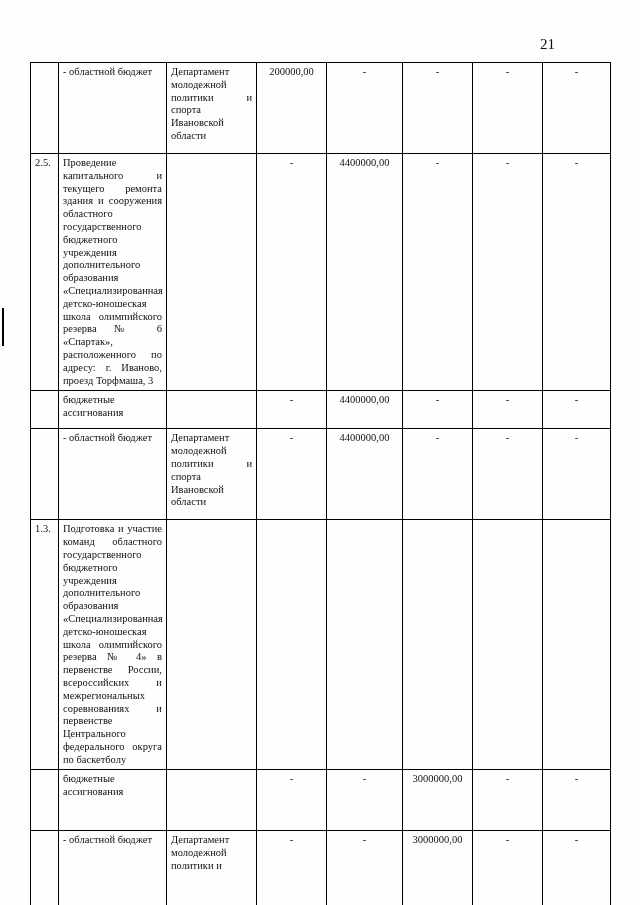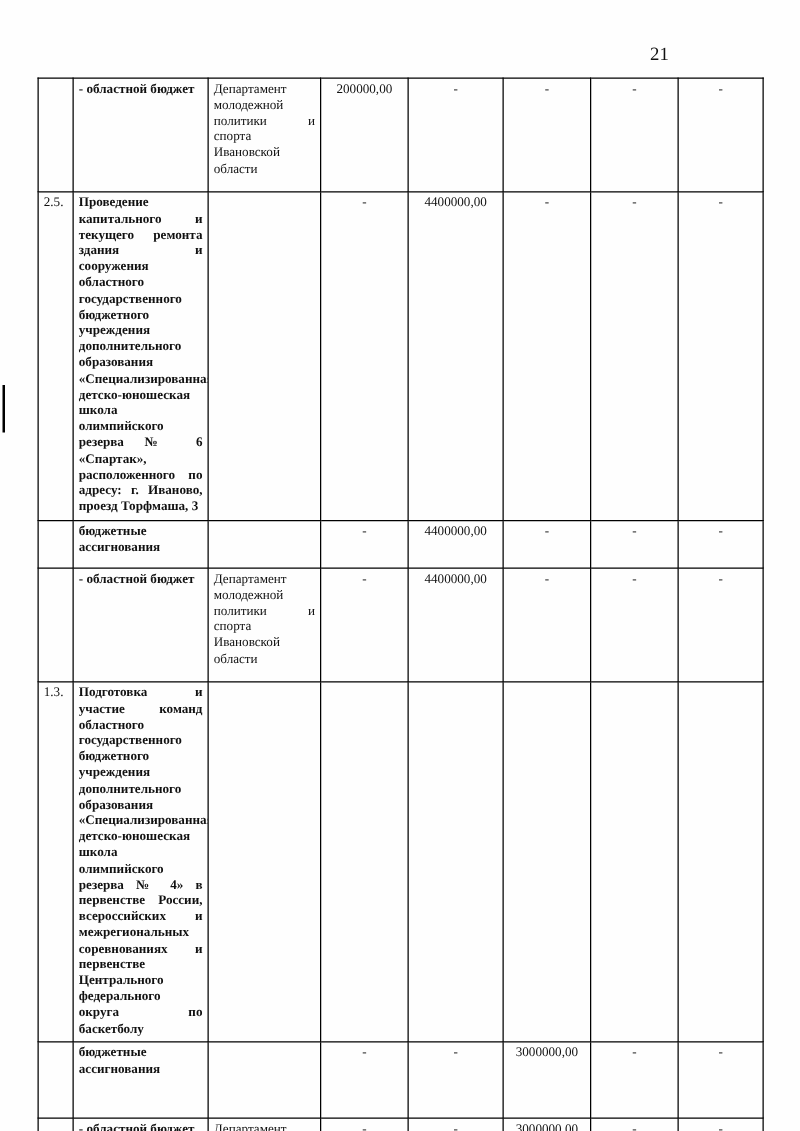--- a/index.html
+++ b/index.html
@@ -12,21 +12,21 @@
     width: 640px;
     height: 905px;
     background: #fefefe;
     overflow: hidden;
     font-family: "Liberation Serif", serif;
     color: #111;
   }
   .page-number {
     position: absolute;
     top: 36px;
-    left: 520px;
+    left: 540px;
     font-size: 15px;
   }
   .scan-artifact {
     position: absolute;
     left: 2px;
     top: 308px;
     width: 2px;
     height: 38px;
     background: #000;
   }
@@ -48,21 +48,21 @@
   }
   col.c-num  { width: 28px; }
   col.c-desc { width: 108px; }
   col.c-dept { width: 90px; }
   col.c-v1   { width: 70px; }
   col.c-v2   { width: 76px; }
   col.c-v3   { width: 70px; }
   col.c-v4   { width: 70px; }
   col.c-v5   { width: 68px; }
   td.num  { padding: 3px 2px 3px 3px; }
-  td.desc { text-align: justify; font-weight: bold; }
+  td.desc { text-align: justify; }
   td.dept { text-align: justify; margin-top: 31px; }
   td.val  { text-align: center; }
   tr.r0 td { height: 84px; }
   tr.r1 td { height: 230px; }
   tr.r2 td { height: 31px; }
   tr.r3 td { height: 84px; }
   tr.r4 td { height: 237px; }
   tr.r5 td { height: 54px; }
   tr.last td { height: 82px; border-bottom: none; }
 </style>

